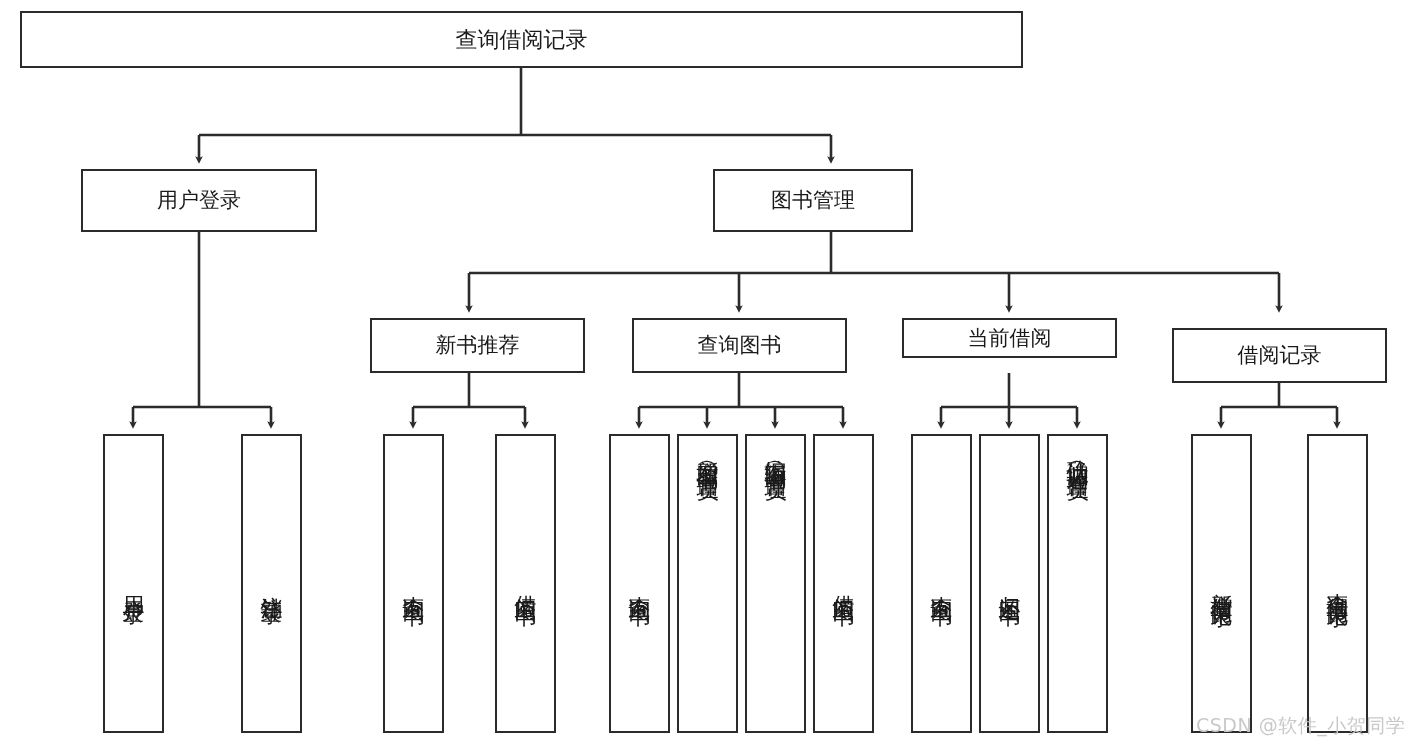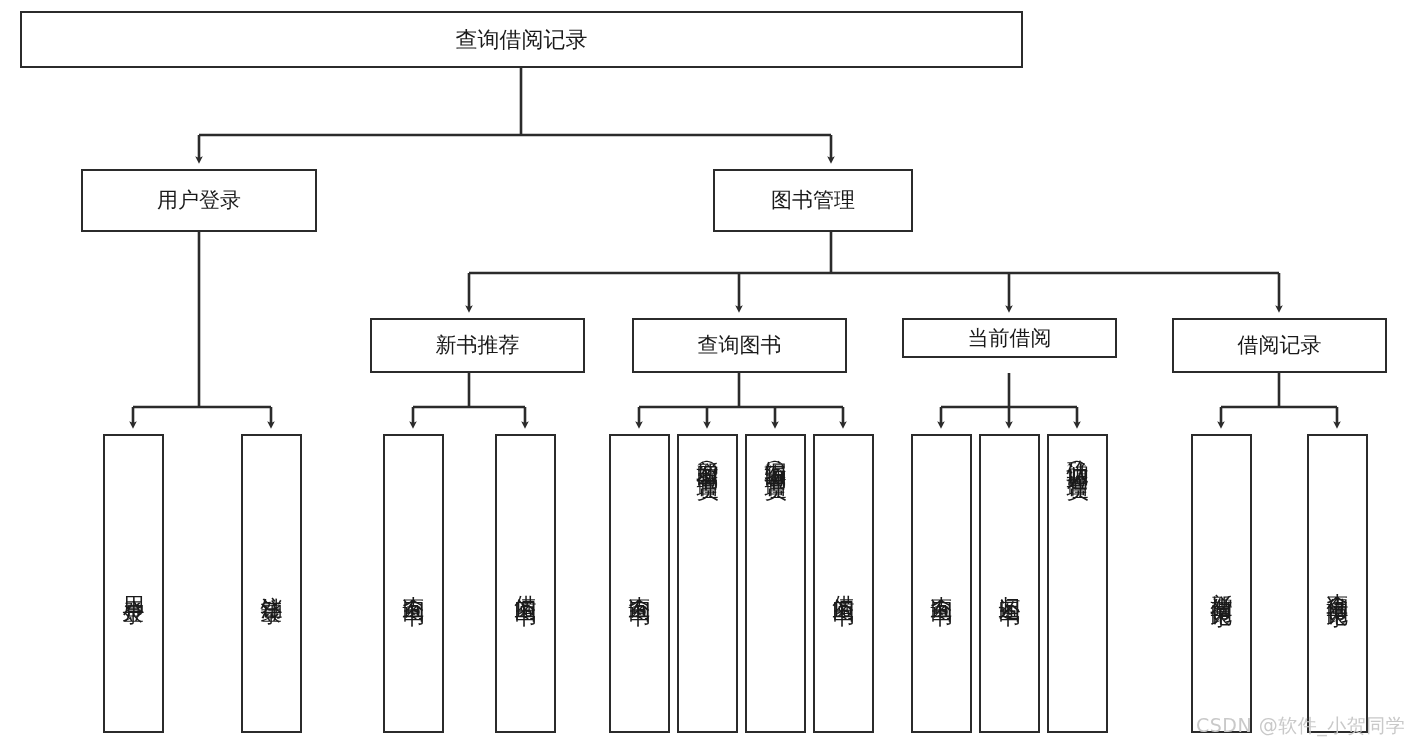--- a/index.html
+++ b/index.html
@@ -138,21 +138,21 @@
 
   <div class="node horizontal" style="left:370px; top:318px; width:215px; height:55px;">
     <span class="node-label">新书推荐</span>
   </div>
   <div class="node horizontal" style="left:632px; top:318px; width:215px; height:55px;">
     <span class="node-label">查询图书</span>
   </div>
   <div class="node horizontal" style="left:902px; top:318px; width:215px; height:40px;">
     <span class="node-label">当前借阅</span>
   </div>
-  <div class="node horizontal" style="left:1172px; top:318px; width:215px; height:55px;">
+  <div class="node horizontal" style="left:1172px; top:328px; width:215px; height:55px;">
     <span class="node-label">借阅记录</span>
   </div>
 
   <div class="node vertical centered" style="left:103px; top:434px; width:61px; height:299px;">
     <span class="node-label">用户登录</span>
   </div>
   <div class="node vertical centered" style="left:241px; top:434px; width:61px; height:299px;">
     <span class="node-label">注销登录</span>
   </div>
 

